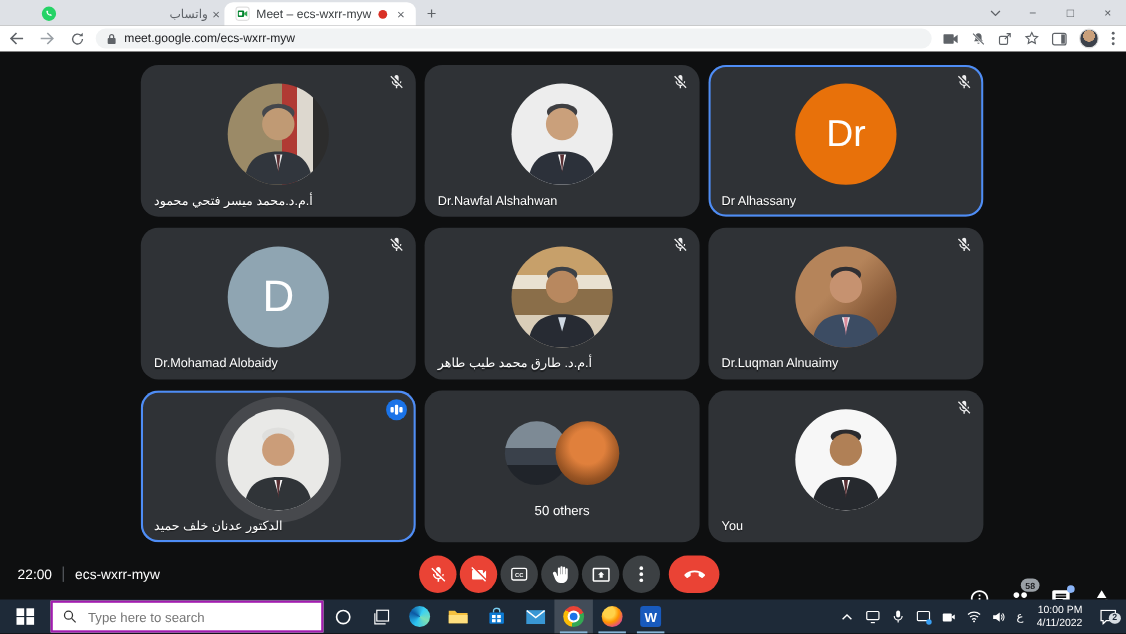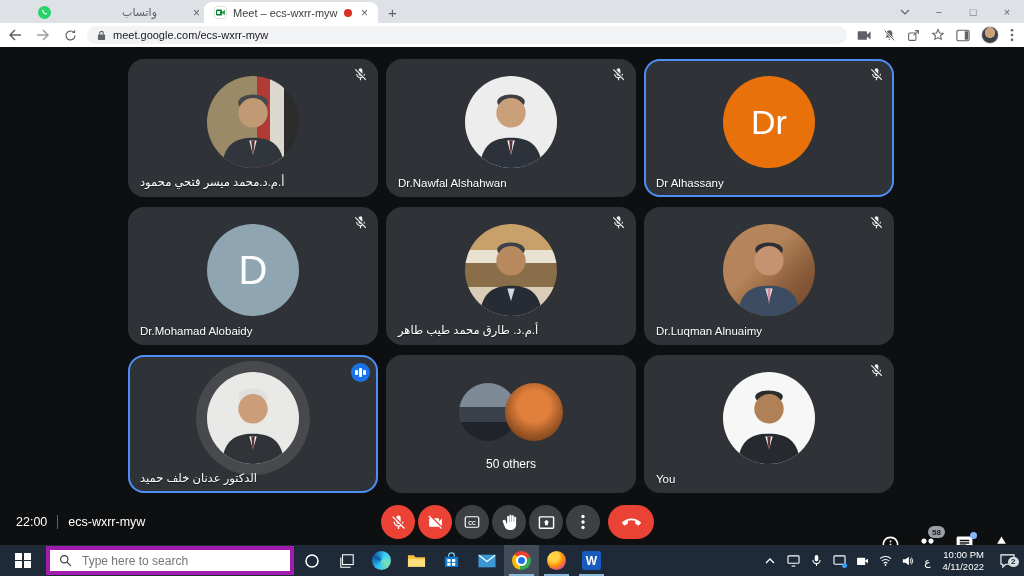--- a/index.html
+++ b/index.html
@@ -2,21 +2,21 @@
 <html><head>
 <meta charset="utf-8">
 <style>
   html,body{margin:0;padding:0;width:1024px;height:576px;overflow:hidden;
     font-family:"Liberation Sans","DejaVu Sans",sans-serif;background:#0e0f10;}
   .app{position:relative;width:1024px;height:576px;}
 
   
   .tabstrip{position:absolute;top:0;left:0;right:0;height:23px;background:#dee1e6;display:flex;align-items:flex-end;}
   .tab{height:21px;display:flex;align-items:center;font-size:11px;color:#5f6368;position:relative;}
-  .tab.inactive{width:166px;padding-left:38px;gap:32px;}
+  .tab.inactive{width:166px;padding-left:38px;}
   .tab.active{width:158px;background:#fff;border-radius:8px 8px 0 0;padding:0 6px 0 10px;color:#3c4043;margin-top:20px;}
   .tab .title{white-space:nowrap;overflow:hidden;flex:1;unicode-bidi:plaintext;}
   .tab.inactive .title{text-align:right;}
   .favicon{width:13px;height:13px;margin-right:6px;flex:0 0 auto;}
   .wa-icon{border-radius:50%;background:#25d366;display:flex;align-items:center;justify-content:center;}
   .meet-icon{border-radius:3px;background:#fff;border:1px solid #e0e0e0;box-sizing:border-box;display:flex;align-items:center;justify-content:center;}
   .rec-dot{width:8px;height:8px;border-radius:50%;background:#d93025;margin:0 5px;flex:0 0 auto;}
   .tab-close{color:#5f6368;font-size:12px;padding:0 4px;line-height:1;}
   .newtab{font-size:15px;color:#5f6368;padding:0 10px;line-height:21px;}
   .wincontrols{position:absolute;right:0;top:0;height:23px;display:flex;align-items:center;color:#5f6368;}
@@ -76,21 +76,21 @@
   .right-icons{position:absolute;right:12px;top:0;height:100%;display:flex;gap:15px;align-items:center;}
   .ric{position:relative;width:22px;height:22px;display:flex;align-items:center;justify-content:center;margin-top:44px;}
   .badge{position:absolute;top:-7px;right:-7px;background:#9aa0a6;color:#202124;font-size:8px;border-radius:8px;padding:1.5px 4px;font-weight:bold;}
   .bluedot{position:absolute;top:-1px;right:-2px;width:7px;height:7px;border-radius:50%;background:#8ab4f8;}
 
   
   .taskbar{position:absolute;bottom:0;left:0;right:0;height:31px;background:#1e2a38;display:flex;align-items:stretch;}
   .tb-start{width:46px;display:flex;align-items:center;justify-content:center;}
   .winlogo{display:grid;grid-template-columns:7px 7px;grid-template-rows:7px 7px;gap:1.5px;}
   .winlogo i{background:#fff;display:block;}
-  .tb-search{width:248px;background:#fff;border:4px solid #a21caf;box-sizing:border-box;display:flex;align-items:center;gap:8px;padding:0 9px;margin:1px 0;}
+  .tb-search{width:248px;background:#fff;border:2px solid #a21caf;box-sizing:border-box;display:flex;align-items:center;gap:8px;padding:0 9px;margin:1px 0;}
   .tb-search input{border:none;outline:none;font-size:12px;width:100%;background:transparent;color:#333;
     font-family:"Liberation Sans","DejaVu Sans",sans-serif;}
   .tb-btn{width:35px;display:flex;align-items:center;justify-content:center;position:relative;}
   .tb-btn.open::after{content:"";position:absolute;bottom:0;left:5px;right:5px;height:2px;background:#88b6d8;}
   .tb-btn.current{background:rgba(255,255,255,.16);}
   .appic{width:19px;height:19px;}
   .circle-ic{border-radius:50%;}
   .chrome-ic{background:conic-gradient(from -50deg,#ea4335 0 120deg,#34a853 120deg 240deg,#fbbc05 240deg 360deg);position:relative;}
   .chrome-ic::before{content:"";position:absolute;inset:4px;border-radius:50%;background:#fff;}
   .chrome-ic::after{content:"";position:absolute;inset:6px;border-radius:50%;background:#1a73e8;}

